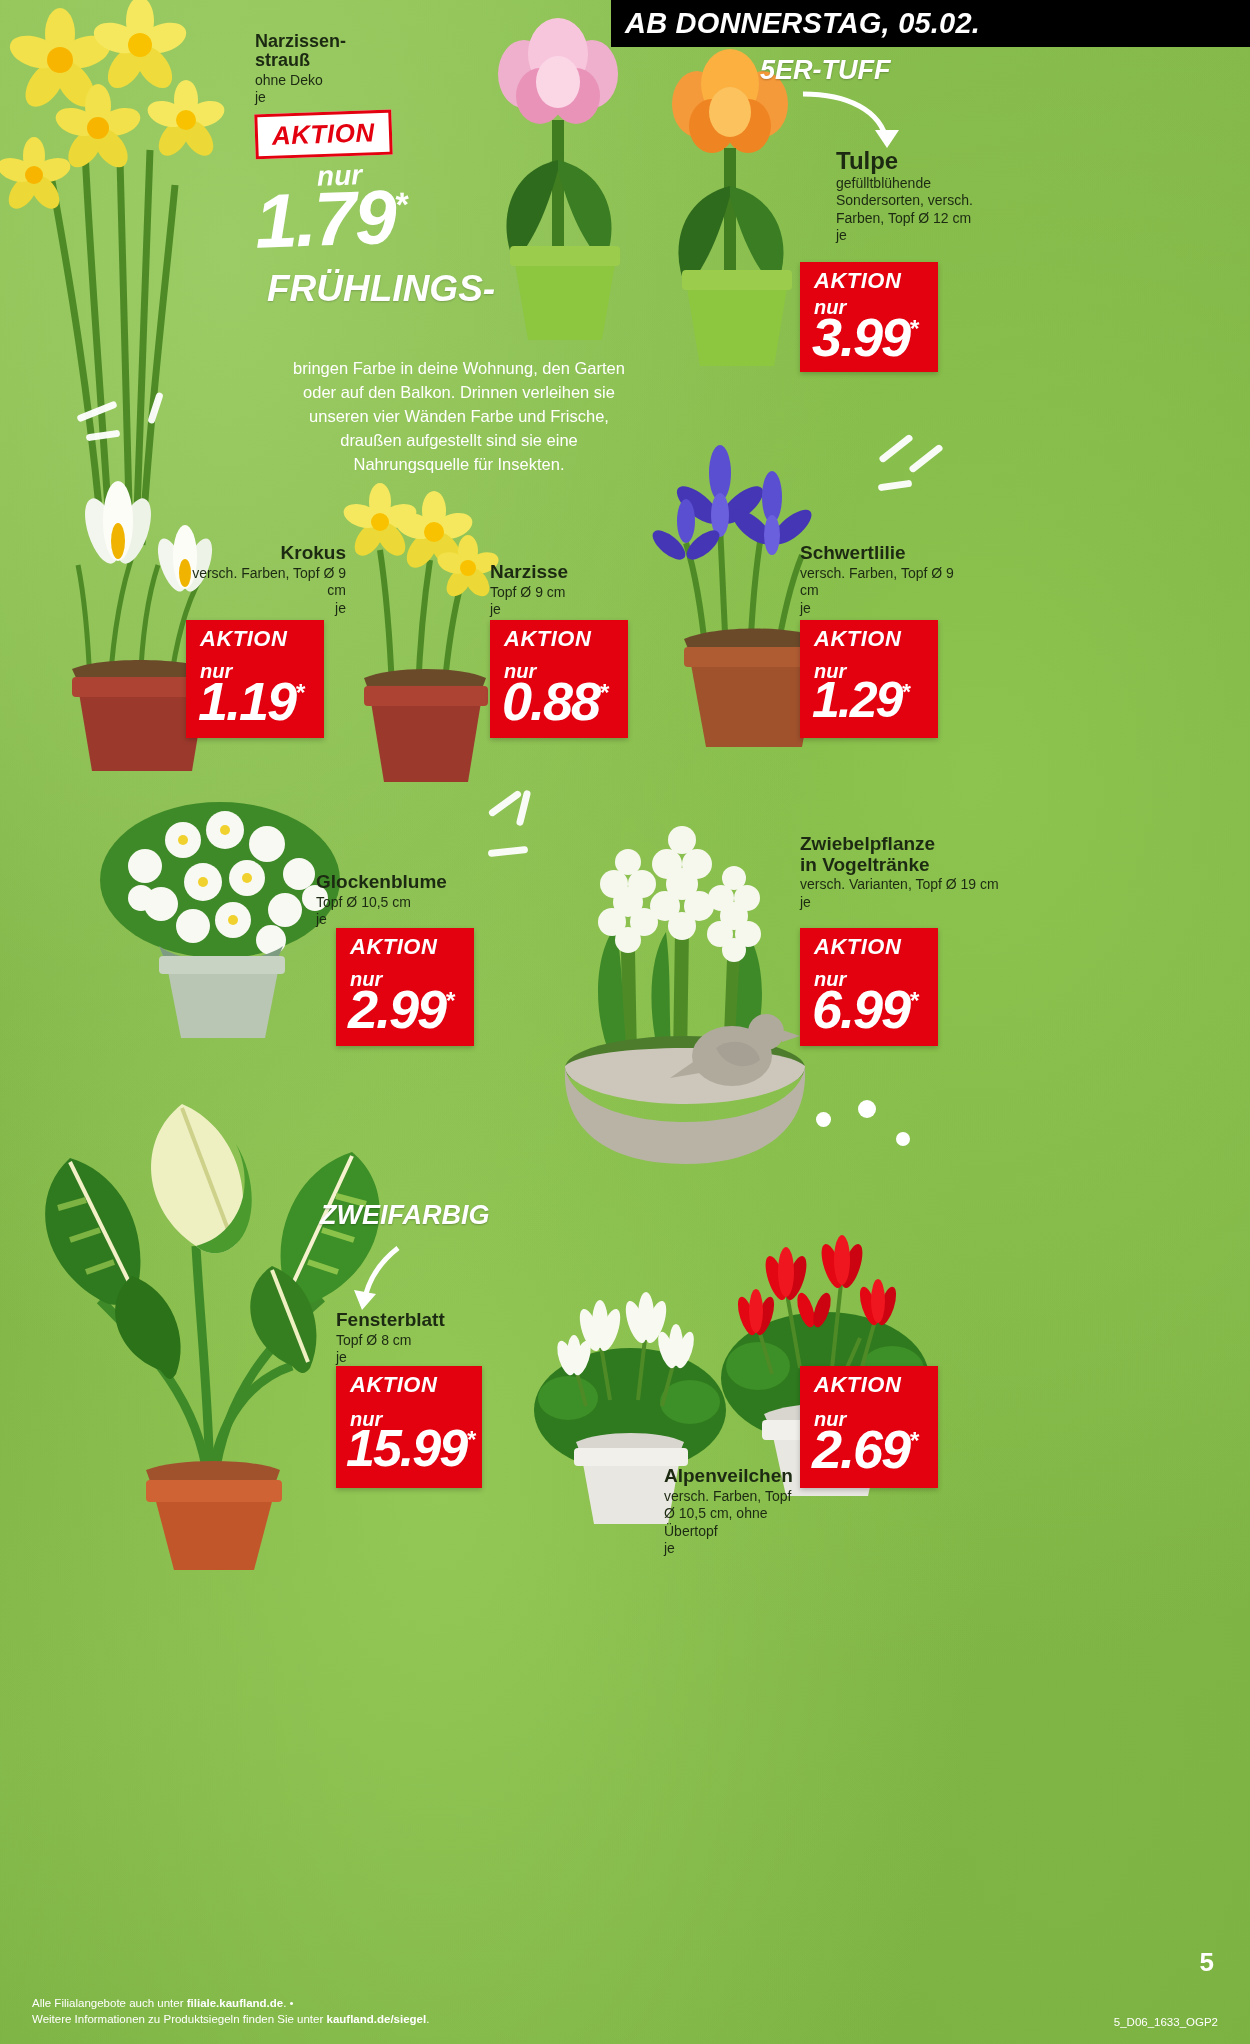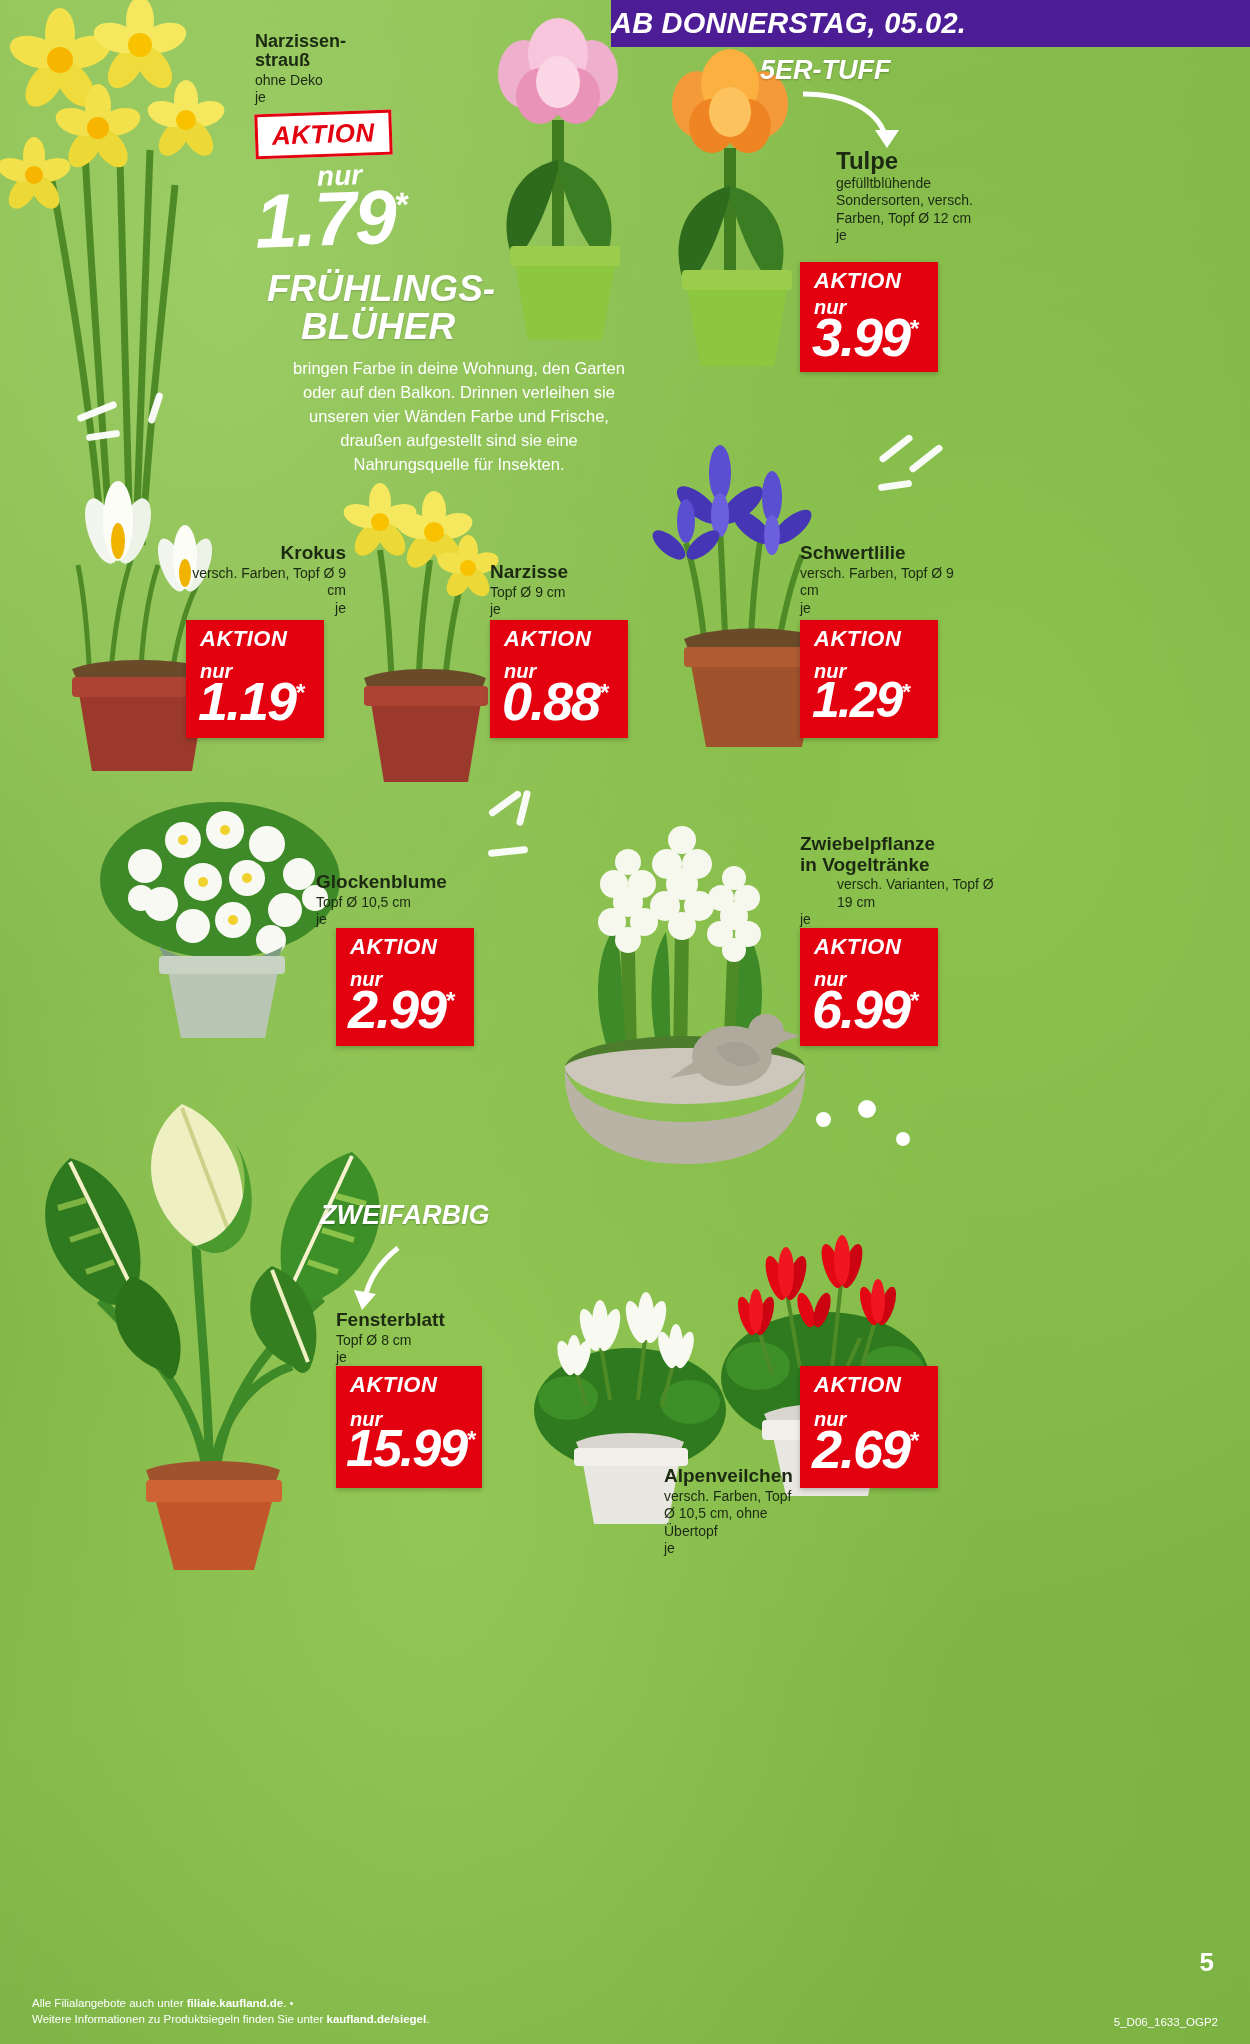--- a/index.html
+++ b/index.html
@@ -47,24 +47,24 @@
     line-height: 1.08;
   }
   .proddesc {
     color: #1c2a12;
     line-height: 1.25;
   }
 
   
   #top-banner {
     position: absolute; left: 611px; top: 0; width: 639px; height: 47px;
-    background: #4c1d95; color: #fff;
+    background: #000000; color: #fff;
     font-weight: bold; font-style: italic;
     font-size: 29px; letter-spacing: .2px;
-    display: flex; align-items: center; 
+    display: flex; align-items: center; padding-left: 14px;
   }
 
   #tuff-label {
     position: absolute; left: 760px; top: 55px;
     font-weight: bold; font-style: italic; font-size: 27px; color: #fff;
     text-shadow: 0 1px 2px rgba(0,0,0,.25);
   }
   #zweifarbig-label {
     position: absolute; left: 320px; top: 1200px;
     font-weight: bold; font-style: italic; font-size: 27px; color: #fff;
@@ -510,21 +510,20 @@
 <div class="dot" style="left:896px;top:1132px;width:14px;height:14px;"></div>
 
 <div id="top-banner">
   <span>AB DONNERSTAG, 05.02.</span>
 </div>
 <div id="tuff-label">5ER-TUFF</div>
 <div id="zweifarbig-label">ZWEIFARBIG</div>
 
 <div id="fruehlings">
   <span>FRÜHLINGS-</span>
-  <span class="l2">BLÜHER</span>
 </div>
 <div id="intro">bringen Farbe in deine Wohnung, den Garten oder auf den Balkon. Drinnen verleihen sie unseren vier Wänden Farbe und Frische, draußen aufgestellt sind sie eine Nahrungsquelle für Insekten.</div>
 
 <div class="abs" style="left:255px;top:32px;width:200px;">
   <div class="prodname" style="font-size:18px;">
     <span>Narzissen-</span><br>
     <span>strauß</span>
   </div>
   <div class="proddesc" style="font-size:14px;margin-top:1px;">ohne Deko</div>
   <div class="proddesc" style="font-size:14px;">je</div>
@@ -602,21 +601,21 @@
   <div class="price" style="position:absolute;left:12px;top:58px;font-size:54px;">
     <span>2.99</span><span class="star">*</span>
   </div>
 </div>
 
 <div class="abs" style="left:800px;top:834px;width:200px;">
   <div class="prodname" style="font-size:19px;">
     <span>Zwiebelpflanze</span><br>
     <span>in Vogeltränke</span>
   </div>
-  <div class="proddesc" style="font-size:14px;margin-top:1px;margin-left:37px;">versch. Varianten, Topf Ø 19 cm</div>
+  <div class="proddesc" style="font-size:14px;margin-top:1px;">versch. Varianten, Topf Ø 19 cm</div>
   <div class="proddesc" style="font-size:14px;">je</div>
 </div>
 <div class="pricebox" style="left:800px;top:928px;width:138px;height:118px;">
   <div style="position:absolute;left:14px;top:6px;font-weight:bold;font-style:italic;font-size:22px;letter-spacing:.5px;">AKTION</div>
   <div class="nur" style="position:absolute;left:14px;top:40px;font-size:20px;">nur</div>
   <div class="price" style="position:absolute;left:12px;top:58px;font-size:54px;">
     <span>6.99</span><span class="star">*</span>
   </div>
 </div>
 

